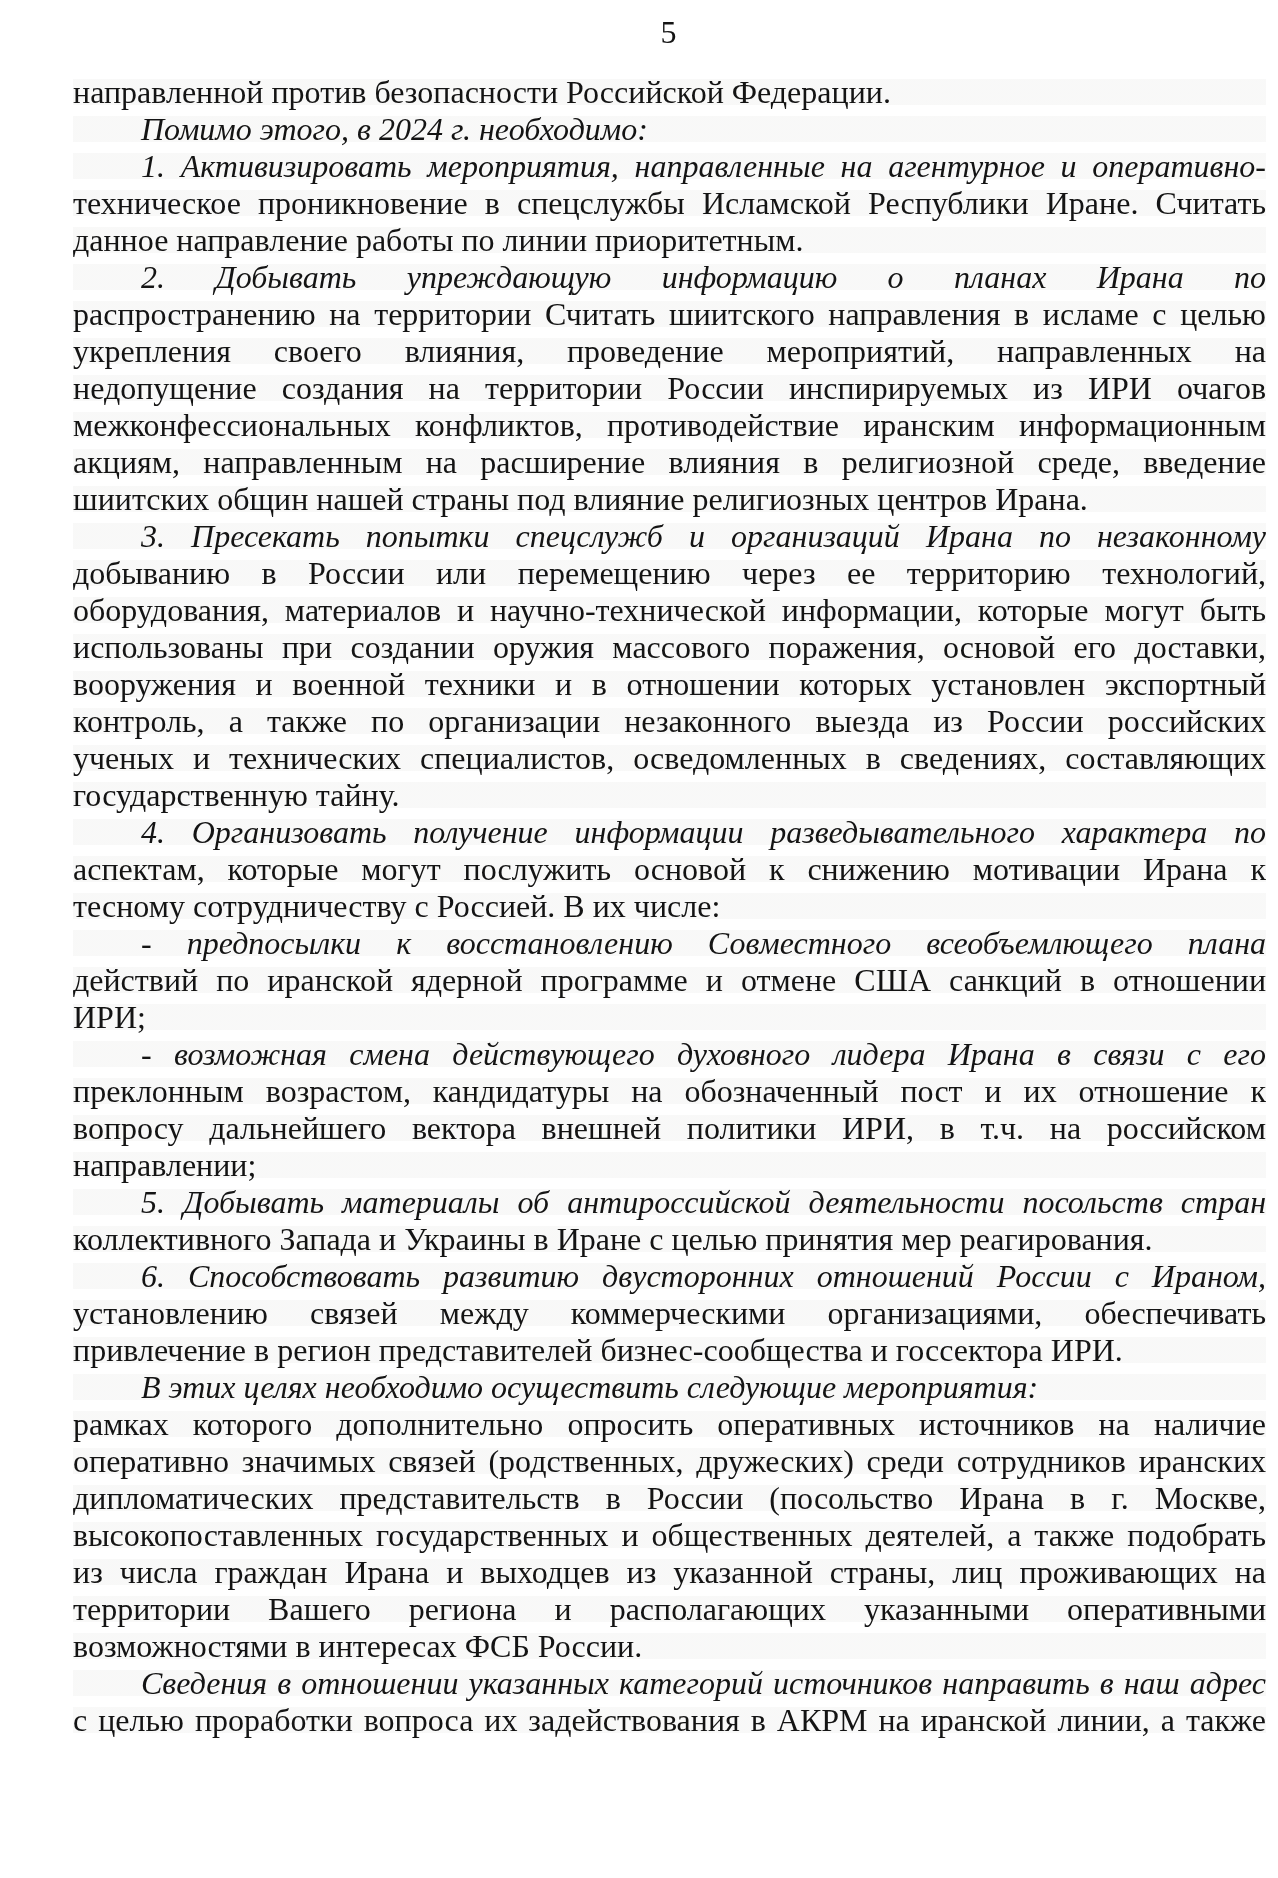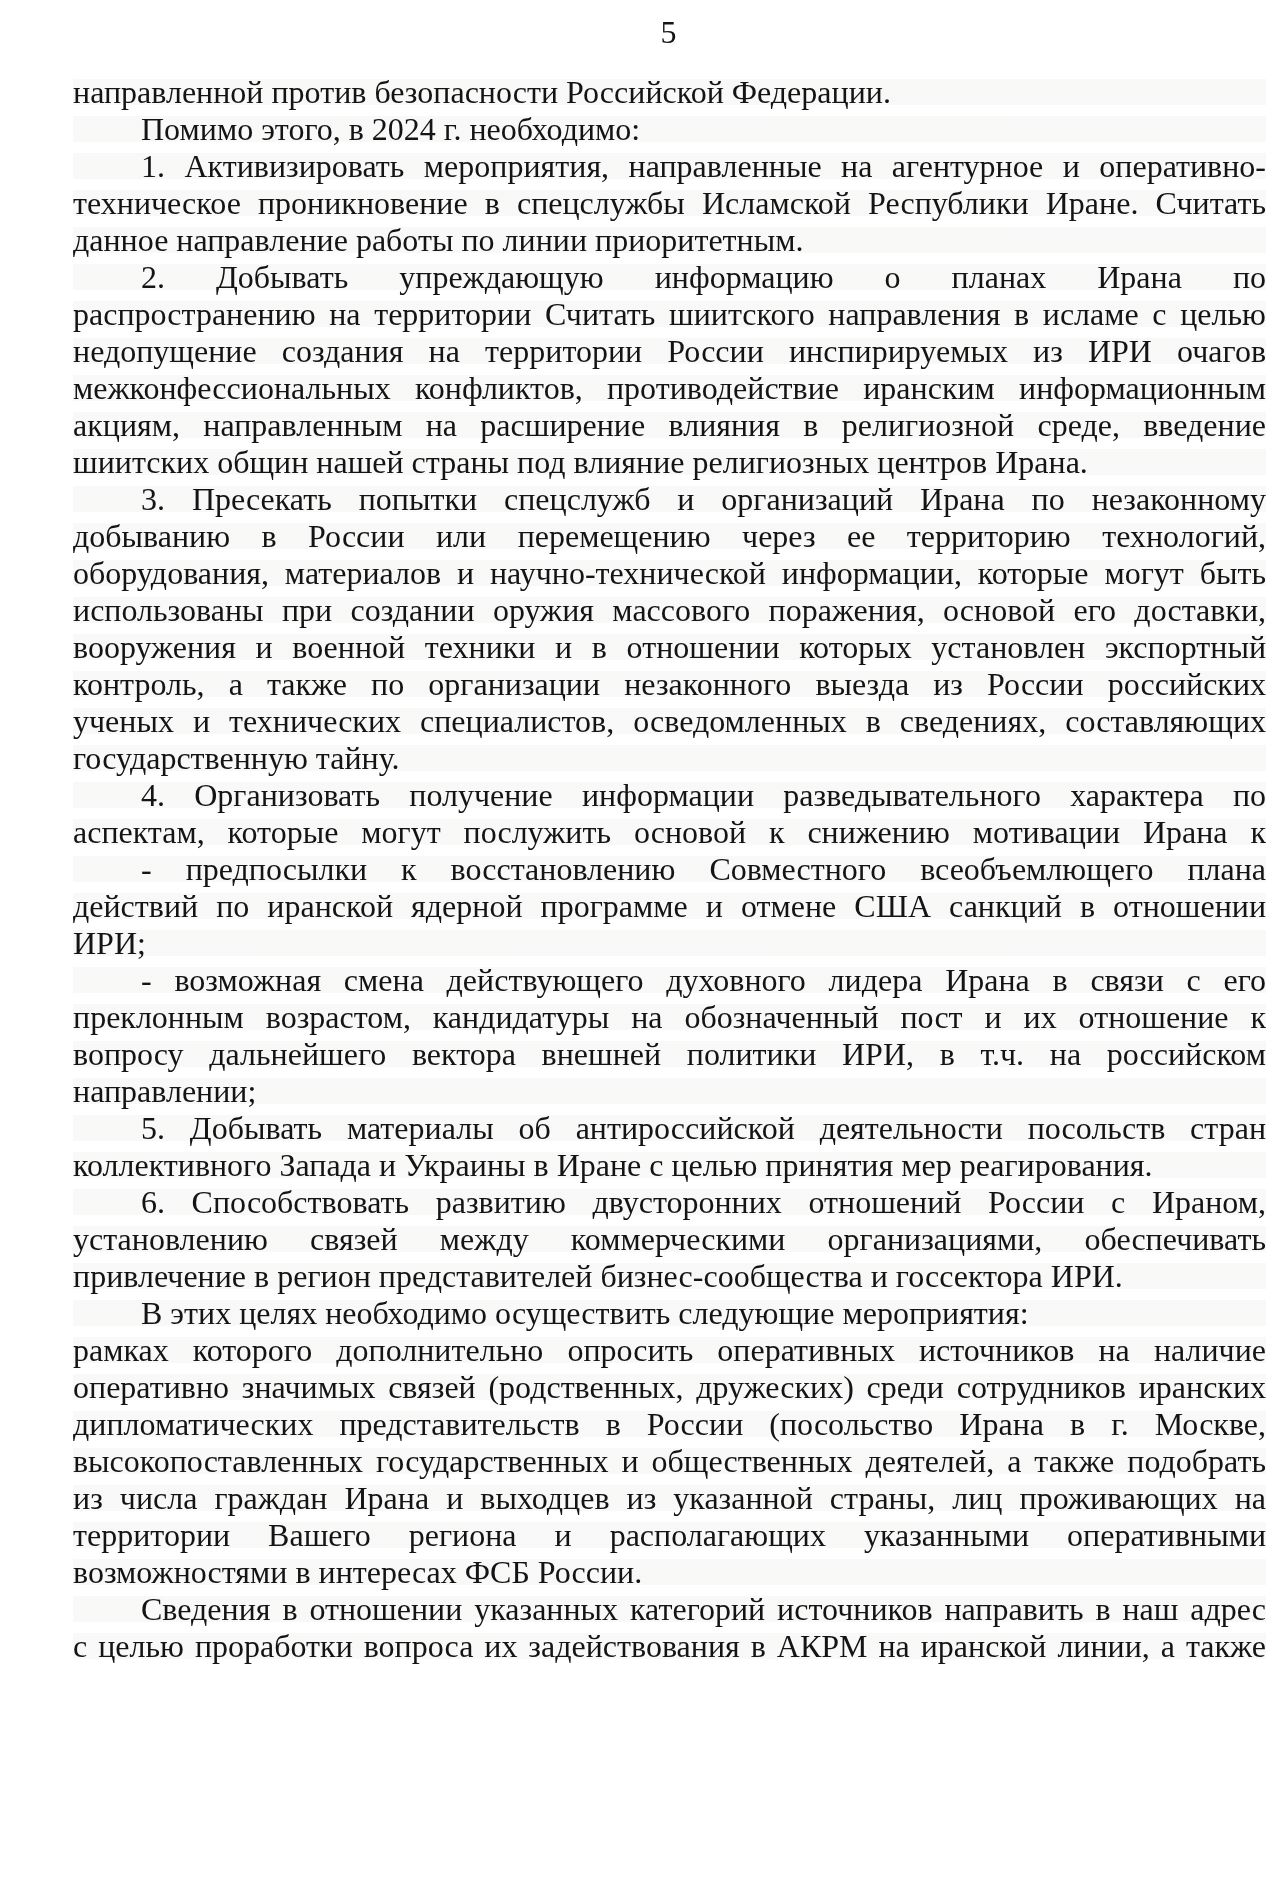--- a/index.html
+++ b/index.html
@@ -42,49 +42,52 @@
     background: linear-gradient(to bottom,
       rgba(0,0,0,0) 0px, rgba(0,0,0,0) 5px,
       rgba(70,70,55,0.035) 5px, rgba(70,70,55,0.035) 31px,
       rgba(0,0,0,0) 31px, rgba(0,0,0,0) 37px);
   }
   .line.flush {
     text-align-last: left;
   }
   .line.indent {
     text-indent: 68px;
+    font-style: italic;
   }
 </style>
 </head>
 <body>
 
 <div class="page">
   <div class="page-number">5</div>
   <div class="content">
       <div class="line flush">направленной против безопасности Российской Федерации.</div>
       <div class="line indent flush">Помимо этого, в 2024 г. необходимо:</div>
       <div class="line indent">1. Активизировать мероприятия, направленные на агентурное и оперативно-</div>
       <div class="line">техническое проникновение в спецслужбы Исламской Республики Иране. Считать</div>
       <div class="line flush">данное направление работы по линии приоритетным.</div>
       <div class="line indent">2. Добывать упреждающую информацию о планах Ирана по</div>
       <div class="line">распространению на территории Считать шиитского направления в исламе с целью</div>
+      <div class="line">укрепления своего влияния, проведение мероприятий, направленных на</div>
       <div class="line">недопущение создания на территории России инспирируемых из ИРИ очагов</div>
       <div class="line">межконфессиональных конфликтов, противодействие иранским информационным</div>
       <div class="line">акциям, направленным на расширение влияния в религиозной среде, введение</div>
       <div class="line flush">шиитских общин нашей страны под влияние религиозных центров Ирана.</div>
       <div class="line indent">3. Пресекать попытки спецслужб и организаций Ирана по незаконному</div>
       <div class="line">добыванию в России или перемещению через ее территорию технологий,</div>
       <div class="line">оборудования, материалов и научно-технической информации, которые могут быть</div>
       <div class="line">использованы при создании оружия массового поражения, основой его доставки,</div>
       <div class="line">вооружения и военной техники и в отношении которых установлен экспортный</div>
       <div class="line">контроль, а также по организации незаконного выезда из России российских</div>
       <div class="line">ученых и технических специалистов, осведомленных в сведениях, составляющих</div>
       <div class="line flush">государственную тайну.</div>
       <div class="line indent">4. Организовать получение информации разведывательного характера по</div>
       <div class="line">аспектам, которые могут послужить основой к снижению мотивации Ирана к</div>
+      <div class="line flush">тесному сотрудничеству с Россией. В их числе:</div>
       <div class="line indent">- предпосылки к восстановлению Совместного всеобъемлющего плана</div>
       <div class="line">действий по иранской ядерной программе и отмене США санкций в отношении</div>
       <div class="line flush">ИРИ;</div>
       <div class="line indent">- возможная смена действующего духовного лидера Ирана в связи с его</div>
       <div class="line">преклонным возрастом, кандидатуры на обозначенный пост и их отношение к</div>
       <div class="line">вопросу дальнейшего вектора внешней политики ИРИ, в т.ч. на российском</div>
       <div class="line flush">направлении;</div>
       <div class="line indent">5. Добывать материалы об антироссийской деятельности посольств стран</div>
       <div class="line flush">коллективного Запада и Украины в Иране с целью принятия мер реагирования.</div>
       <div class="line indent">6. Способствовать развитию двусторонних отношений России с Ираном,</div>

